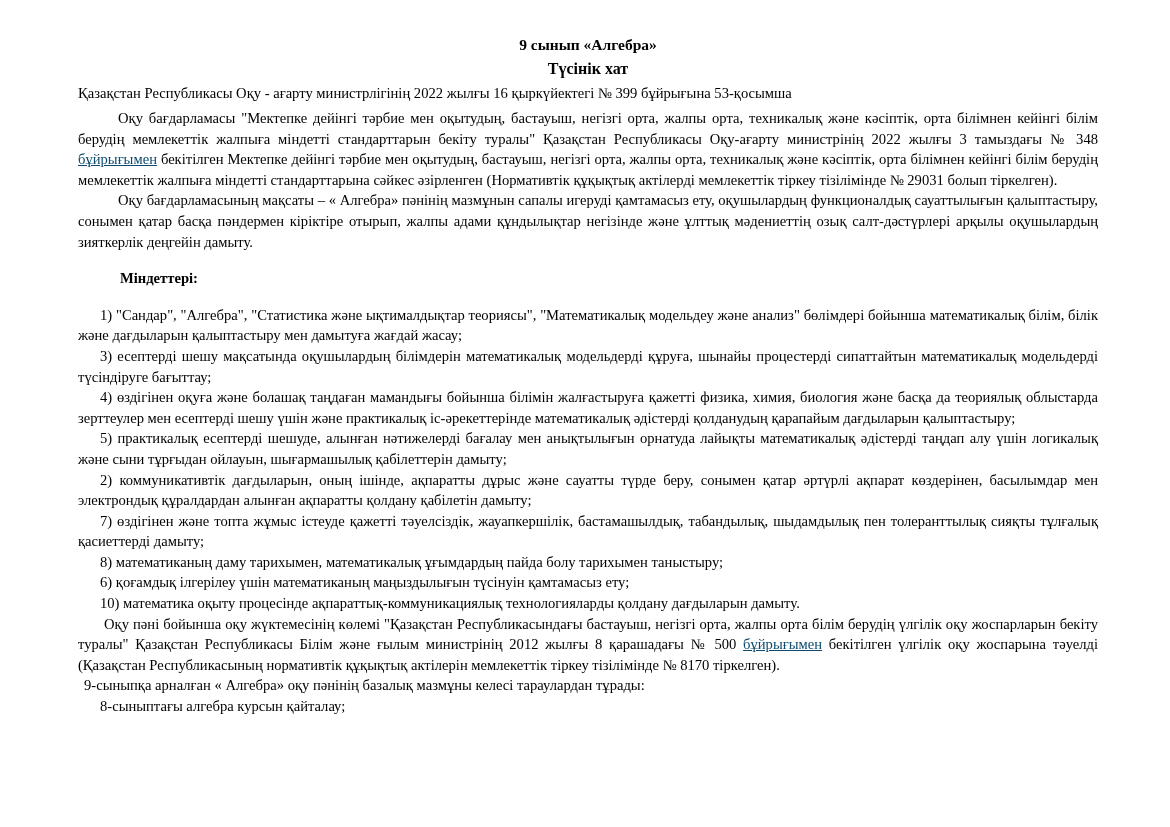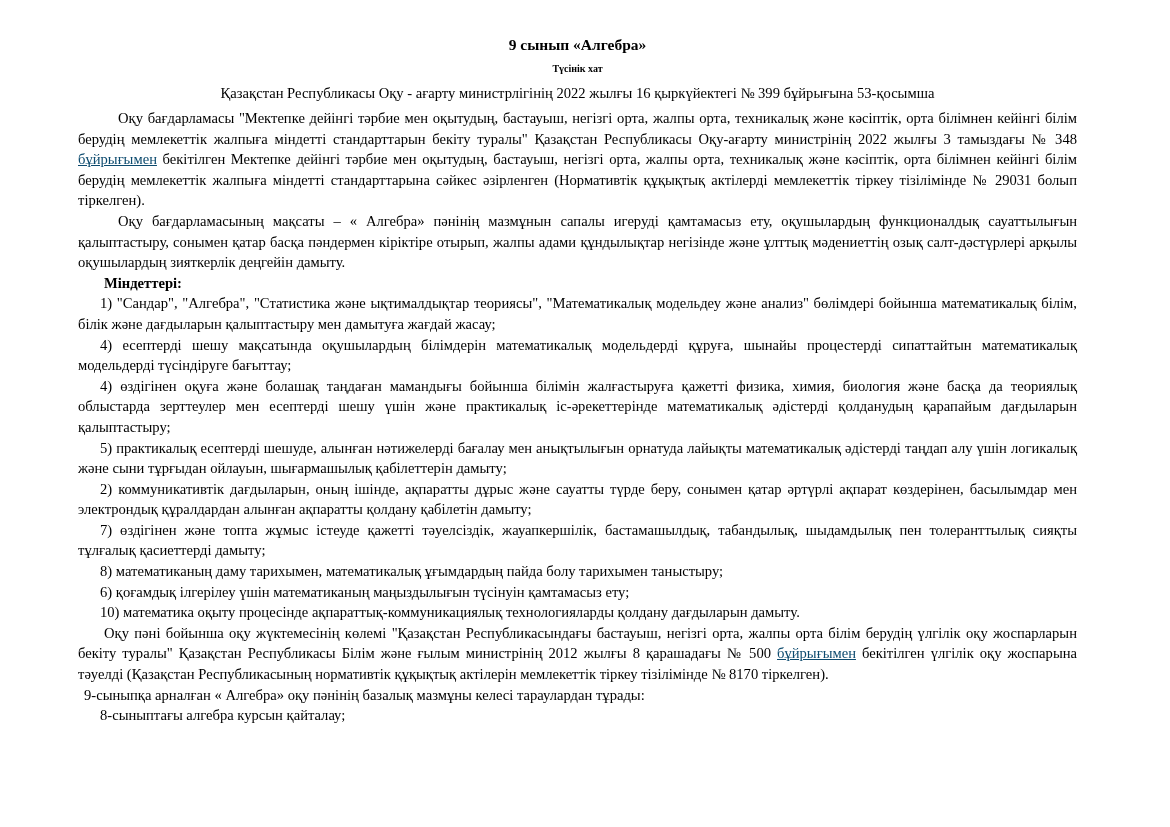--- a/index.html
+++ b/index.html
@@ -12,39 +12,38 @@
     width: 1170px;
     height: 827px;
     font-family: "Liberation Serif", "DejaVu Serif", serif;
     color: #000000;
     overflow: hidden;
   }
   .page {
     width: 1170px;
     height: 652px;
     box-sizing: border-box;
-    padding: 34px 93px 0 78px;
+    padding: 34px 72px 0 78px;
     position: relative;
   }
   .title-1 {
     text-align: center;
     font-weight: bold;
     font-size: 15.5px;
     line-height: 21px;
     margin: 0 0 3px 0;
   }
   .title-2 {
     text-align: center;
     font-weight: bold;
-    font-size: 10px;
+    font-size: 16px;
     line-height: 21px;
     margin: 0 0 4px 0;
   }
   .subtitle {
-    text-align: center;
     font-size: 14.6px;
     line-height: 21px;
     margin: 0 0 4px 0;
   }
   p.body-text {
     margin: 0;
     text-align: justify;
     text-justify: inter-word;
     font-size: 14.6px;
     line-height: 20.6px;
@@ -69,41 +68,41 @@
     cursor: pointer;
   }
   .tab-gap {
     display: inline-block;
     width: 46px;
   }
   .heading-tasks {
     font-weight: bold;
     font-size: 14.6px;
     line-height: 20.6px;
-    margin: 0;
+    margin: 16px;
     text-indent: 26px;
   }
 </style>
 </head>
 <body>
 
 <div class="page">
 
   <h1 class="title-1">9 сынып «Алгебра»</h1>
   <h2 class="title-2">Түсінік хат</h2>
   <div class="subtitle">Қазақстан Республикасы Оқу - ағарту министрлігінің 2022 жылғы 16 қыркүйектегі № 399 бұйрығына 53-қосымша</div>
 
   <p class="body-text indent-first"><span>Оқу бағдарламасы "Мектепке дейінгі тәрбие мен оқытудың, бастауыш, негізгі орта, жалпы орта, техникалық және кәсіптік, орта білімнен кейінгі білім берудің мемлекеттік жалпыға міндетті стандарттарын бекіту туралы" Қазақстан Республикасы Оқу-ағарту министрінің 2022 жылғы 3 тамыздағы № 348 </span><span class="doc-link">бұйрығымен</span><span> бекітілген Мектепке дейінгі тәрбие мен оқытудың, бастауыш, негізгі орта, жалпы орта, техникалық және кәсіптік, орта білімнен кейінгі білім берудің мемлекеттік жалпыға міндетті стандарттарына сәйкес әзірленген (Нормативтік құқықтық актілерді мемлекеттік тіркеу тізілімінде № 29031 болып тіркелген).</span></p>
 
   <p class="body-text indent-first">Оқу бағдарламасының мақсаты – « Алгебра» пәнінің мазмұнын сапалы игеруді қамтамасыз ету, оқушылардың функционалдық сауаттылығын қалыптастыру, сонымен қатар басқа пәндермен кіріктіре отырып, жалпы адами құндылықтар негізінде және ұлттық мәдениеттің озық салт-дәстүрлері арқылы оқушылардың зияткерлік деңгейін дамыту.</p>
 
   <p class="heading-tasks">Міндеттері:</p>
 
   <p class="body-text indent-list">1) "Сандар", "Алгебра", "Статистика және ықтималдықтар теориясы", "Математикалық модельдеу және анализ" бөлімдері бойынша математикалық білім, білік және дағдыларын қалыптастыру мен дамытуға жағдай жасау;</p>
-  <p class="body-text indent-list">4) есептерді шешу мақсатында оқушылардың білімдерін математикалық модельдерді құруға, шынайы процестерді сипаттайтын математикалық модельдерді түсіндіруге бағыттау;</p>
+  <p class="body-text indent-list">3) есептерді шешу мақсатында оқушылардың білімдерін математикалық модельдерді құруға, шынайы процестерді сипаттайтын математикалық модельдерді түсіндіруге бағыттау;</p>
   <p class="body-text indent-list">4) өздігінен оқуға және болашақ таңдаған мамандығы бойынша білімін жалғастыруға қажетті физика, химия, биология және басқа да теориялық облыстарда зерттеулер мен есептерді шешу үшін және практикалық іс-әрекеттерінде математикалық әдістерді қолданудың қарапайым дағдыларын қалыптастыру;</p>
   <p class="body-text indent-list">5) практикалық есептерді шешуде, алынған нәтижелерді бағалау мен анықтылығын орнатуда лайықты математикалық әдістерді таңдап алу үшін логикалық және сыни тұрғыдан ойлауын, шығармашылық қабілеттерін дамыту;</p>
   <p class="body-text indent-list">2) коммуникативтік дағдыларын, оның ішінде, ақпаратты дұрыс және сауатты түрде беру, сонымен қатар әртүрлі ақпарат көздерінен, басылымдар мен электрондық құралдардан алынған ақпаратты қолдану қабілетін дамыту;</p>
   <p class="body-text indent-list">7) өздігінен және топта жұмыс істеуде қажетті тәуелсіздік, жауапкершілік, бастамашылдық, табандылық, шыдамдылық пен толеранттылық сияқты тұлғалық қасиеттерді дамыту;</p>
   <p class="body-text indent-list">8) математиканың даму тарихымен, математикалық ұғымдардың пайда болу тарихымен таныстыру;</p>
   <p class="body-text indent-list">6) қоғамдық ілгерілеу үшін математиканың маңыздылығын түсінуін қамтамасыз ету;</p>
   <p class="body-text indent-list">10) математика оқыту процесінде ақпараттық-коммуникациялық технологияларды қолдану дағдыларын дамыту.</p>
 
 
   <p class="body-text indent-small"><span>Оқу пәні бойынша оқу жүктемесінің көлемі "Қазақстан Республикасындағы бастауыш, негізгі орта, жалпы орта білім берудің үлгілік оқу жоспарларын бекіту туралы" Қазақстан Республикасы Білім және ғылым министрінің 2012 жылғы 8 қарашадағы № 500 </span><span class="doc-link">бұйрығымен</span><span> бекітілген үлгілік оқу жоспарына тәуелді (Қазақстан Республикасының нормативтік құқықтық актілерін мемлекеттік тіркеу тізілімінде № 8170 тіркелген).</span></p>

